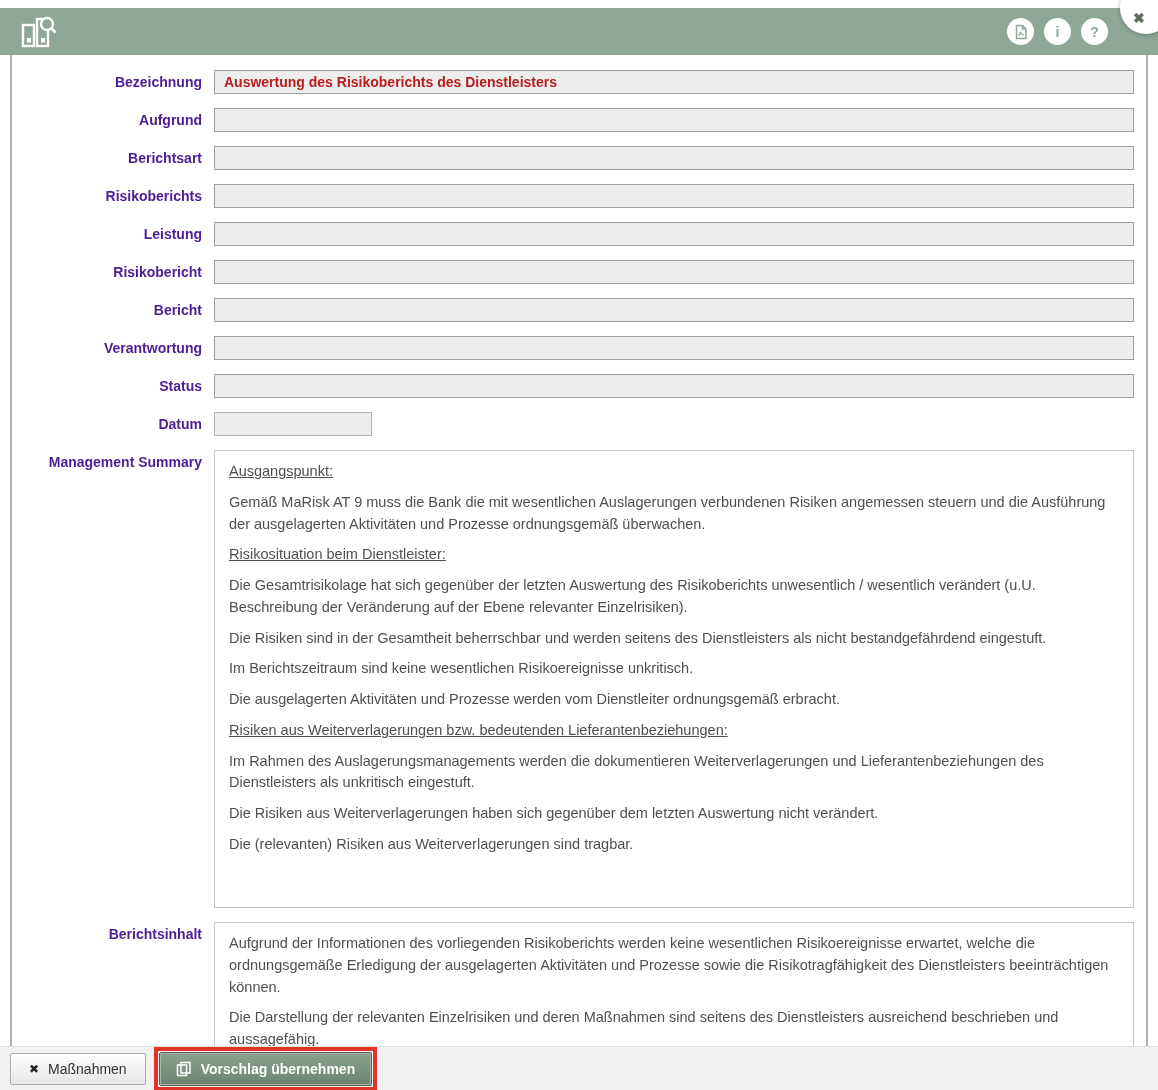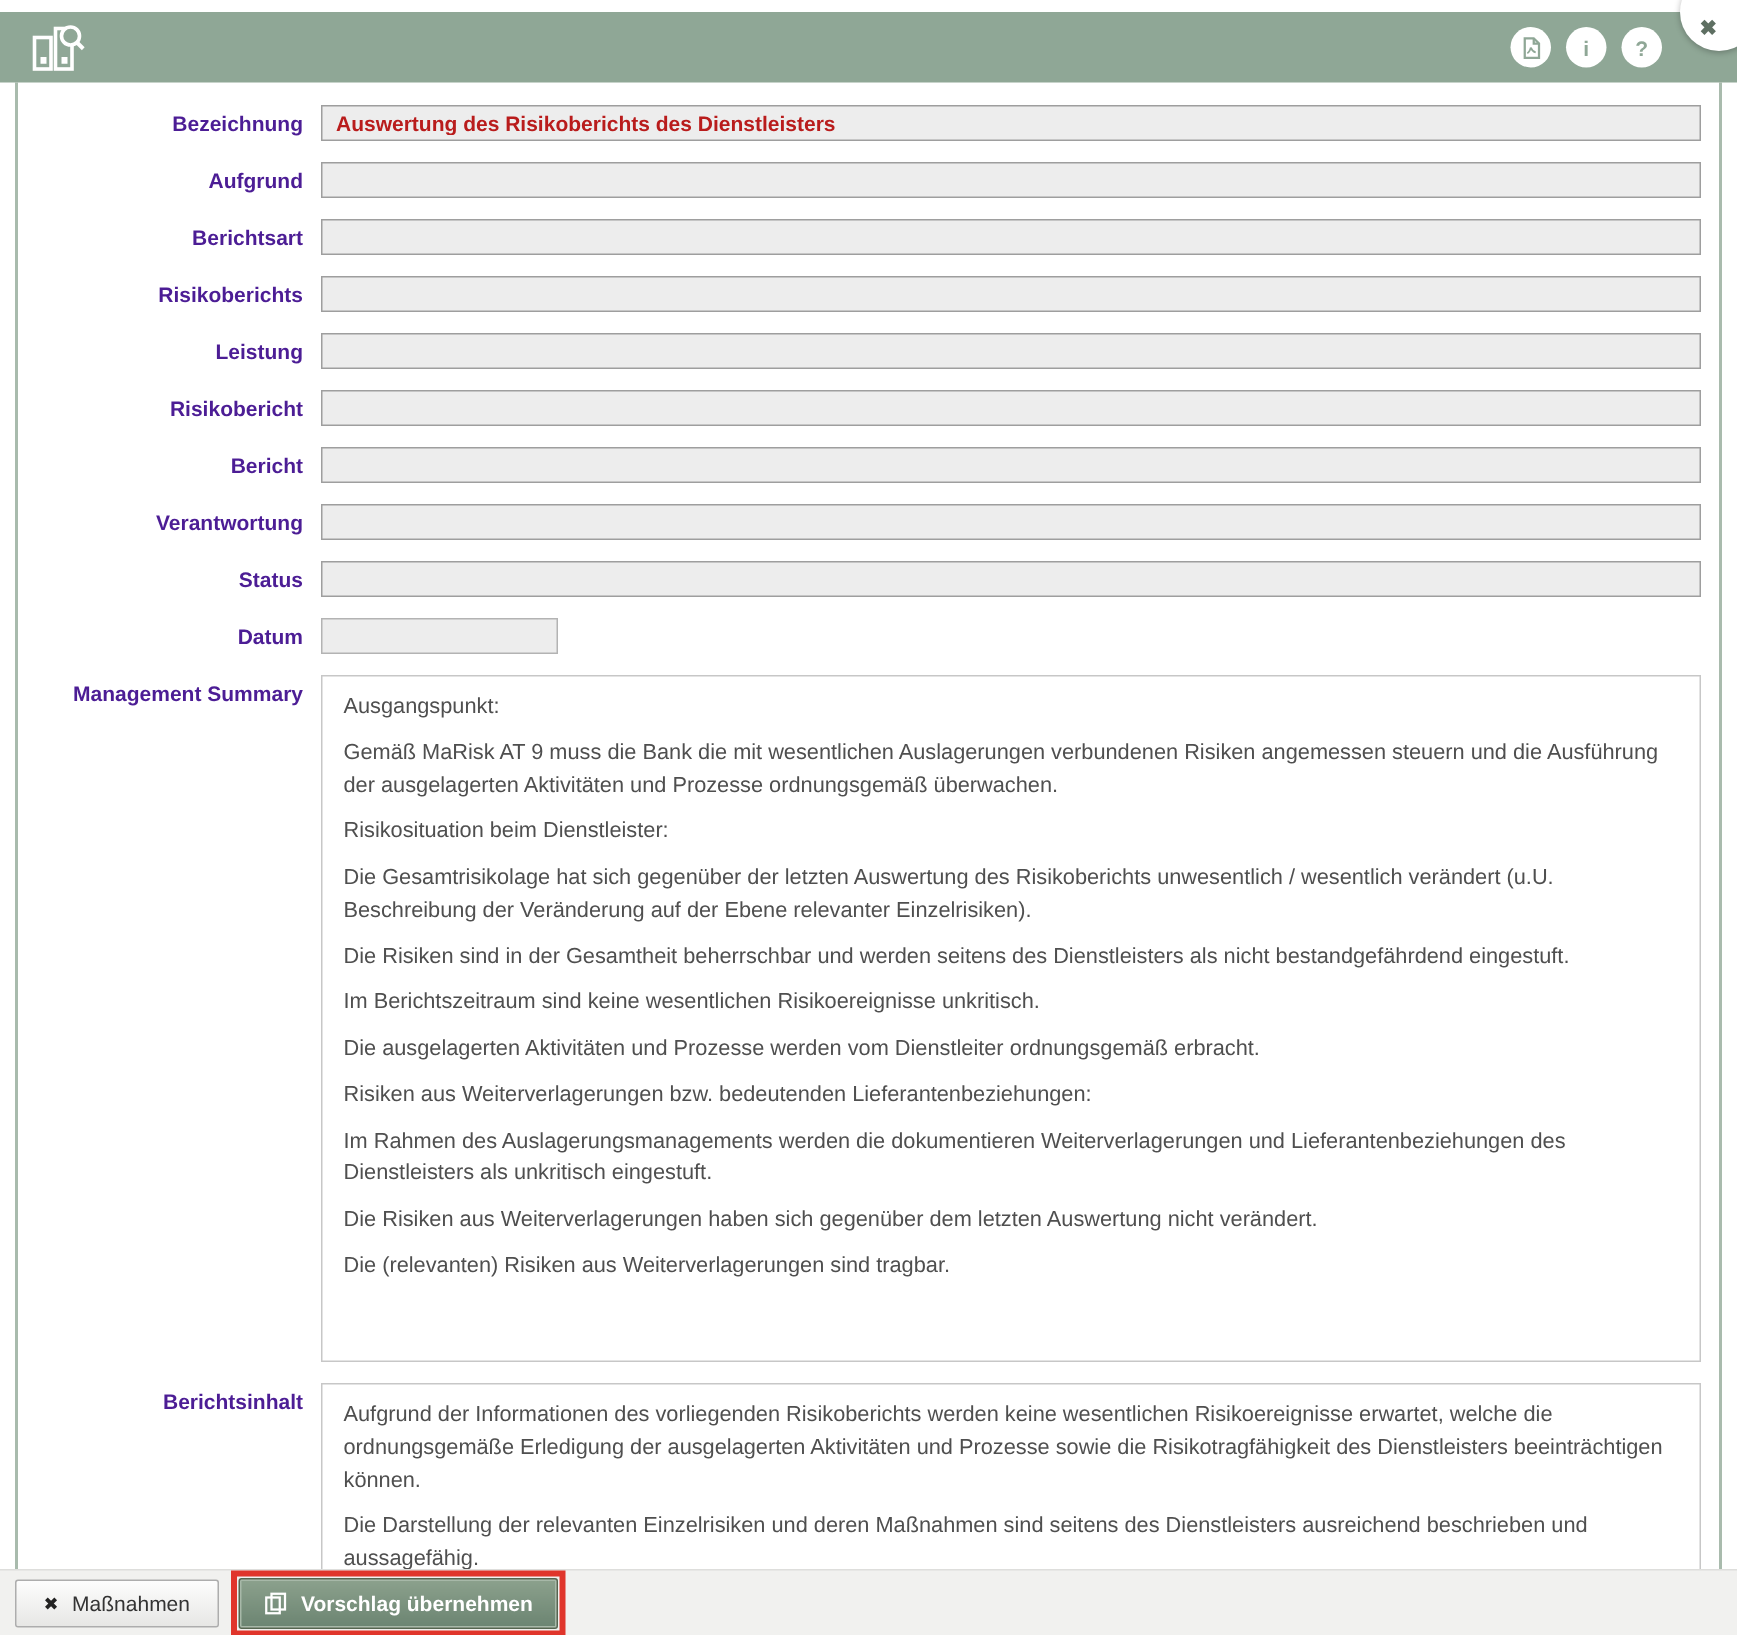--- a/index.html
+++ b/index.html
@@ -43,21 +43,21 @@
     flex:1;height:24px;box-sizing:border-box;background:#EDEDED;border:1px solid #9E9E9E;
     font-family:"Liberation Sans",sans-serif;font-weight:bold;font-size:14px;color:#b91c1c;
     padding:0 9px;outline:none;
   }
   .f-input.small{flex:none;width:158px;border-color:#B3B3B3;}
   .editor{
     flex:1;box-sizing:border-box;background:#fff;border:1px solid #C7C7C7;
     padding:10px 14px;overflow:hidden;color:#4F4F4F;font-size:14.5px;line-height:1.5;
   }
   .editor p{margin:0 0 9px 0;}
-  .editor p.heading{}
+  .editor p.heading{text-decoration:underline;}
   .editor p.heading:not(:first-child){margin-top:9px;}
   .editor-management_summary{height:458px;}
   .editor-berichtsinhalt{height:134px;}
   
   .footer{
     position:absolute;left:0;top:1046px;width:1158px;height:44px;box-sizing:border-box;
     background:#F1F1EF;border-top:1px solid #DEDEDC;display:flex;align-items:center;
     padding-left:10px;
   }
   .btn-close{

